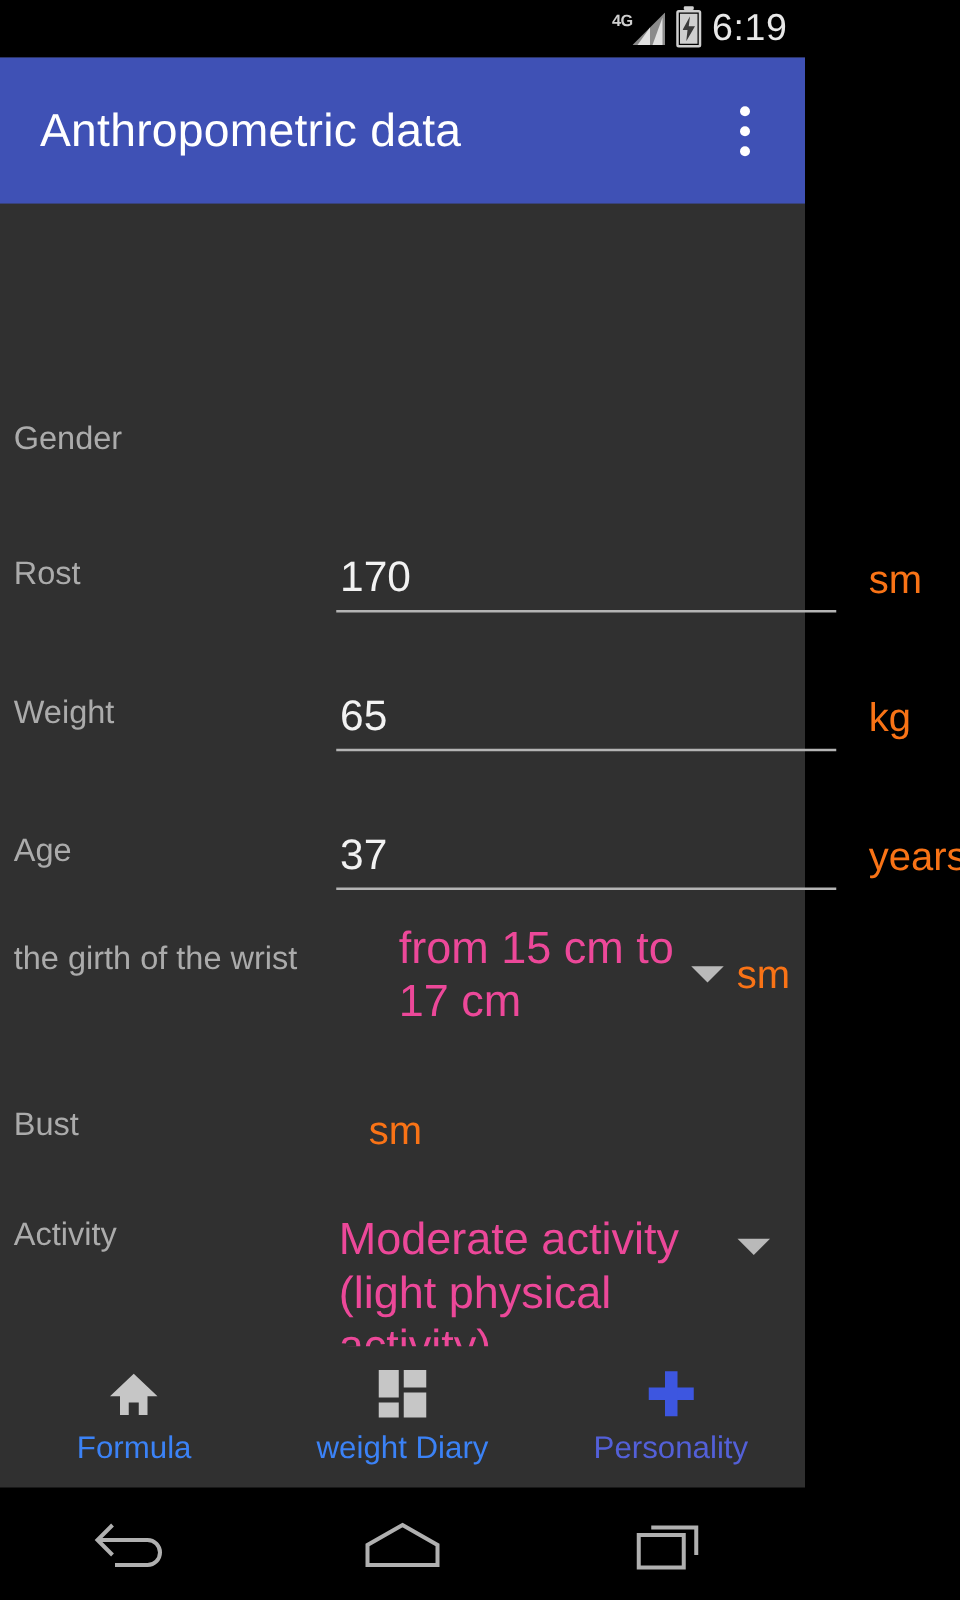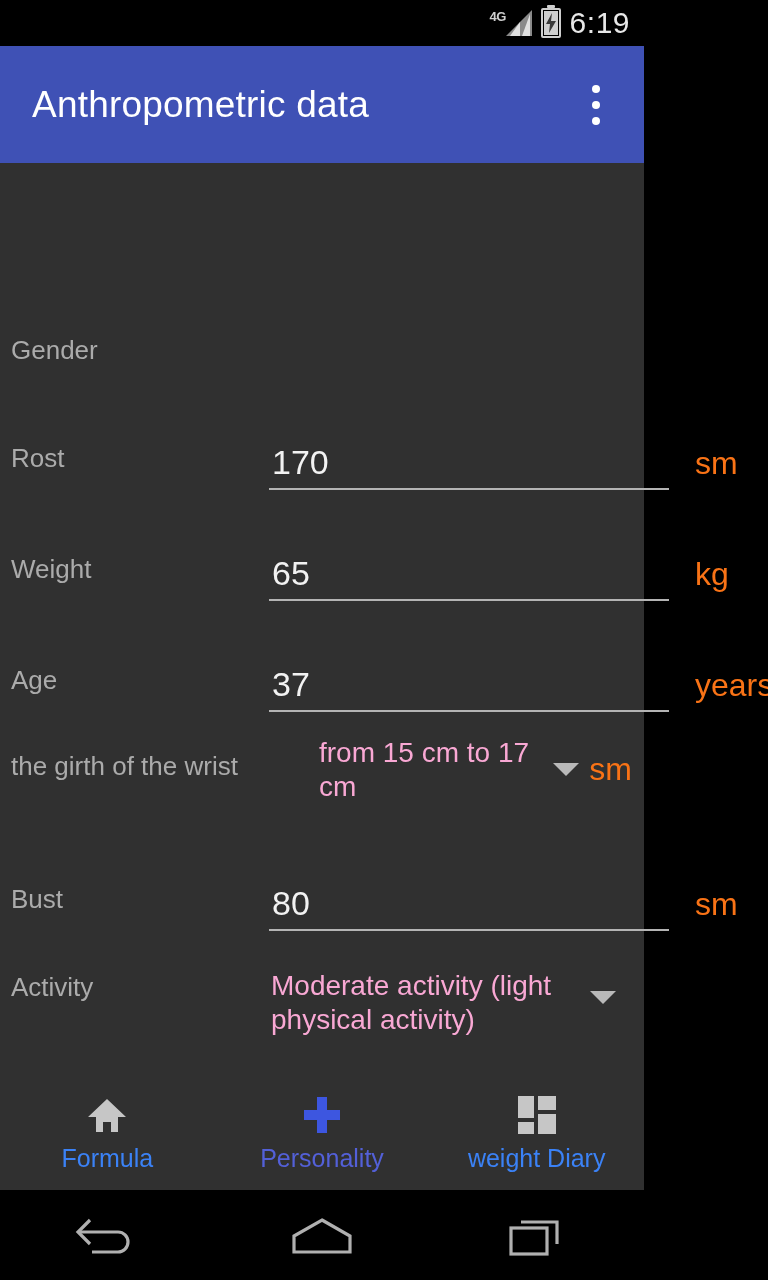--- a/index.html
+++ b/index.html
@@ -67,21 +67,21 @@
     font-size:34px; color:#f2f2f2; line-height:1;
     padding:0 0 9px 3px; width:400px; flex:0 0 400px;
     border-bottom:2px solid #b4b4b4;
   }
   .unit { font-size:32px; color:#f97316; margin-left:26px; padding-bottom:8px; white-space:nowrap; }
 
   
   .row-spinner { height:108px; align-items:flex-start; padding-top:0; }
   .row-spinner .label { padding-top:14px; }
   .spinner { flex:1; display:flex; align-items:flex-start; padding-top:12px; }
-  .spinner-val { font-size:28px; color:#f9a8d4; line-height:1.2; }
+  .spinner-val { font-size:36px; color:#ec4899; line-height:1.2; }
   .caret {
     width:0; height:0; border-left:13px solid transparent; border-right:13px solid transparent;
     border-top:13px solid #b9b9b9; flex:0 0 auto;
   }
 
   .row-wrist { height:108px;gap:44px; }
   .row-wrist .spinner { align-items:center; padding-top:0; }
   .row-wrist .spinner-val { flex:1; padding-left:6px; }
   .row-wrist .caret { margin:0 10px 0 0; }
 
@@ -190,21 +190,20 @@
       <div class="spinner">
         <div class="spinner-val">from 15 cm to 17 cm</div>
         <span class="caret"></span>
         <div class="unit" style="margin-left:0;padding-bottom:0">sm</div>
       </div>
     </div>
 
     <div class="row row-field">
       <div class="label">Bust</div>
       <div class="field">
-        <div class="field-val">80</div>
         <div class="unit">sm</div>
       </div>
     </div>
 
     <div class="row row-spinner row-activity">
       <div class="label">Activity</div>
       <div class="spinner">
         <div class="spinner-val">Moderate activity (light physical activity)</div>
         <span class="caret"></span>
       </div>
@@ -214,44 +213,44 @@
 
   <div class="tabbar">
 
     <div class="tab">
       <div class="tab-icon">
         <svg width="40" height="38" viewBox="0 0 40 38">
           <polygon points="20,3 39,21 31,21 31,36 24,36 24,26 16,26 16,36 9,36 9,21 1,21" fill="#c6c6c6"></polygon>
         </svg>
       </div>
       <div class="tab-label">Formula</div>
-    </div>
-
-    <div class="tab active">
-      <div class="tab-icon">
-        <div class="ico-plus">
-          <i class="h"></i>
-            <i class="v"></i>
-        </div>
-      </div>
-      <div class="tab-label">Personality</div>
     </div>
 
     <div class="tab">
       <div class="tab-icon">
         <div class="ico-dash">
           <i class="a"></i>
             <i class="b"></i>
             <i class="c"></i>
             <i class="d"></i>
         </div>
       </div>
       <div class="tab-label">weight Diary</div>
     </div>
 
+    <div class="tab active">
+      <div class="tab-icon">
+        <div class="ico-plus">
+          <i class="h"></i>
+            <i class="v"></i>
+        </div>
+      </div>
+      <div class="tab-label">Personality</div>
+    </div>
+
   </div>
 
   <div class="navbar">
     <div class="nav-btn">
       <svg width="70" height="46" viewBox="0 0 70 46">
         <path d="M18 8 L6 20 L18 32" fill="none" stroke="#b0b0b0" stroke-width="3.2"></path>
         <path d="M6 20 L46 20 A10 10 0 0 1 46 40 L20 40" fill="none" stroke="#b0b0b0" stroke-width="3.2"></path>
       </svg>
     </div>
     <div class="nav-btn">

